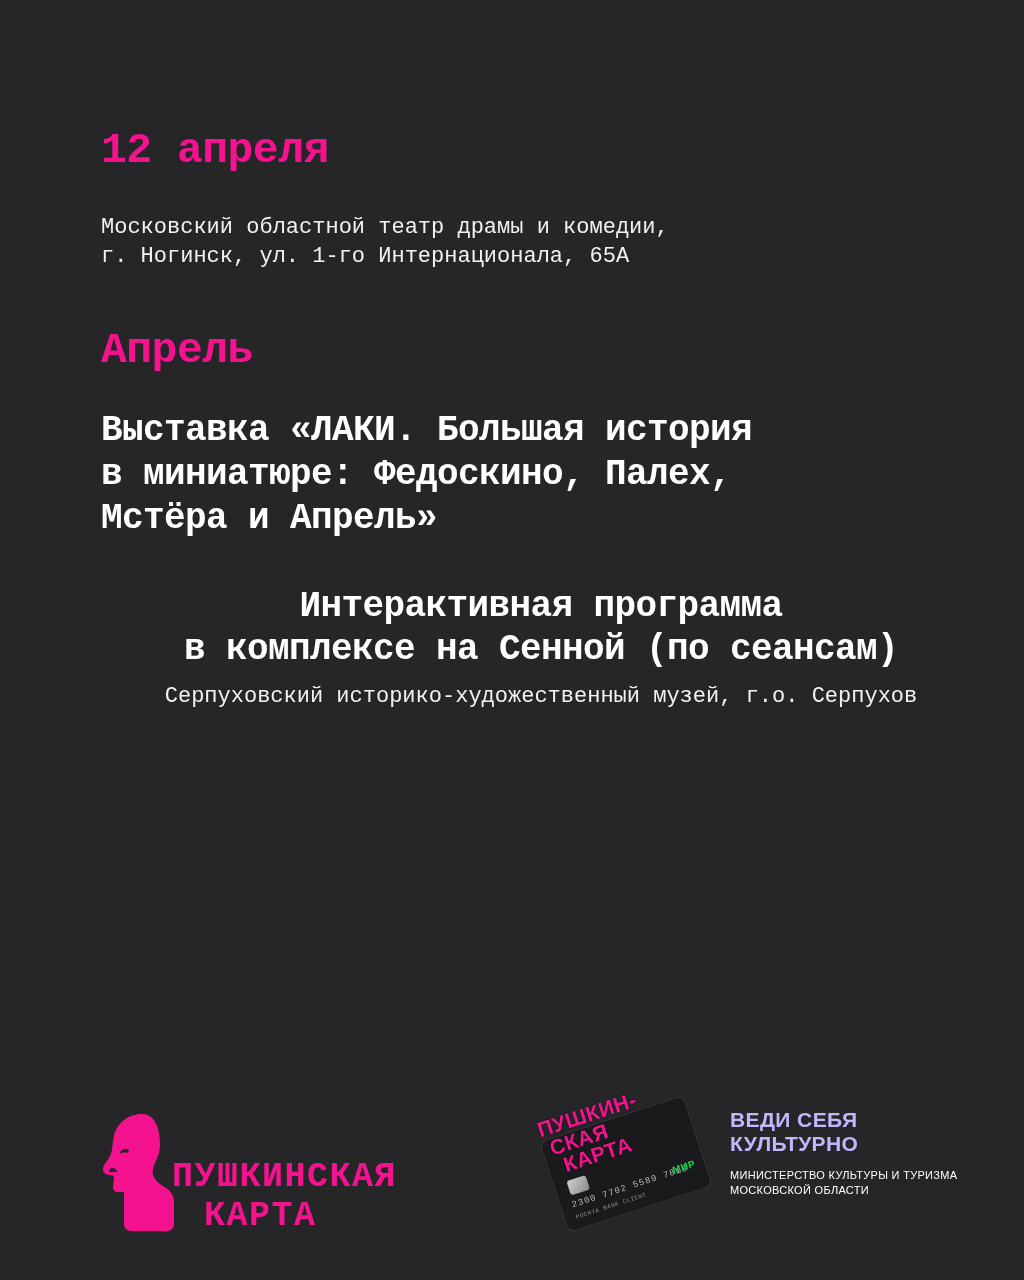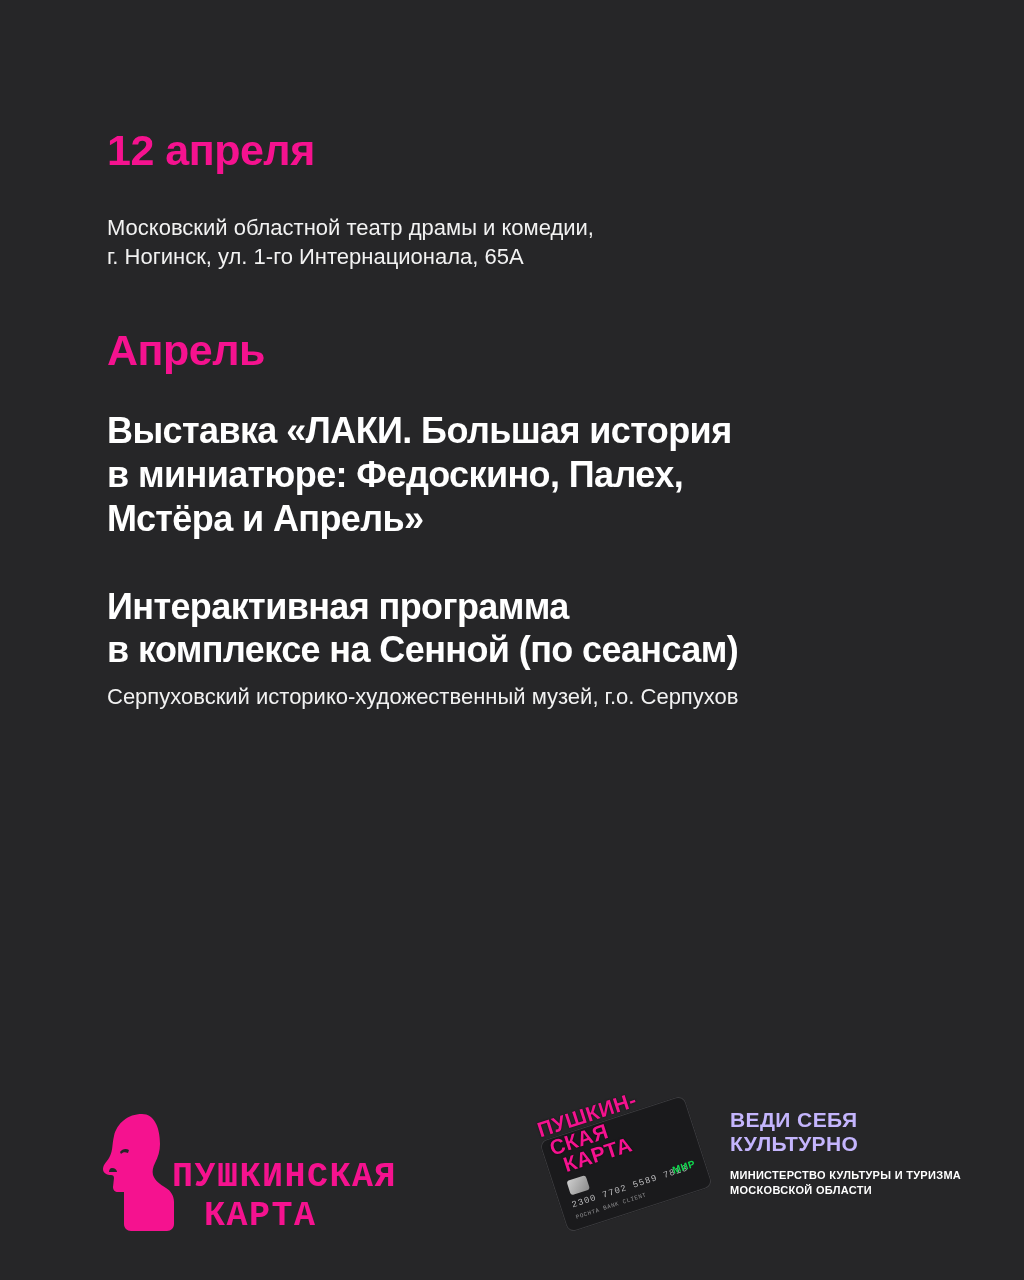--- a/index.html
+++ b/index.html
@@ -17,23 +17,24 @@
   }
   .page {
     position: relative;
     width: 1024px;
     height: 1280px;
     box-sizing: border-box;
   }
 
   .content {
     position: absolute;
-    left: 107px;
+    left: 101px;
     top: 128px;
     width: 880px;
+    font-family: Liberation Mono, monospace;
   }
 
   .date-heading {
     color: #f5128f;
     font-size: 43px;
     font-weight: bold;
     letter-spacing: -0.5px;
     line-height: 1.05;
     margin: 0 0 40px 0;
     white-space: nowrap;
@@ -184,21 +185,21 @@
     line-height: 1.12;
     letter-spacing: 0.4px;
     white-space: pre-line;
   }
   .ministry {
     position: absolute;
     left: 730px;
     top: 88px;
     color: #ffffff;
     font-size: 11px;
-    font-weight: bold;
+    font-weight: normal;
     line-height: 1.35;
     letter-spacing: 0.3px;
     white-space: pre-line;
   }
 </style>
 </head>
 <body>
 
 <div class="page">
 
@@ -212,21 +213,21 @@
     </div>
 
     <h1 class="date-heading second">Апрель</h1>
 
     <div class="event">
       <h2 class="event-title">Выставка «ЛАКИ. Большая история
 в миниатюре: Федоскино, Палех,
 Мстёра и Апрель»</h2>
     </div>
 
-    <div class="event" style="margin-top:44px;">
+    <div class="event" style="margin-top:44px;text-align:center;">
       <h2 class="event-title">Интерактивная программа
 в комплексе на Сенной (по сеансам)</h2>
       <p class="event-venue">Серпуховский историко-художественный музей, г.о. Серпухов</p>
     </div>
 
   </div>
 
   <div class="footer">
 
     <div class="pk-logo">

